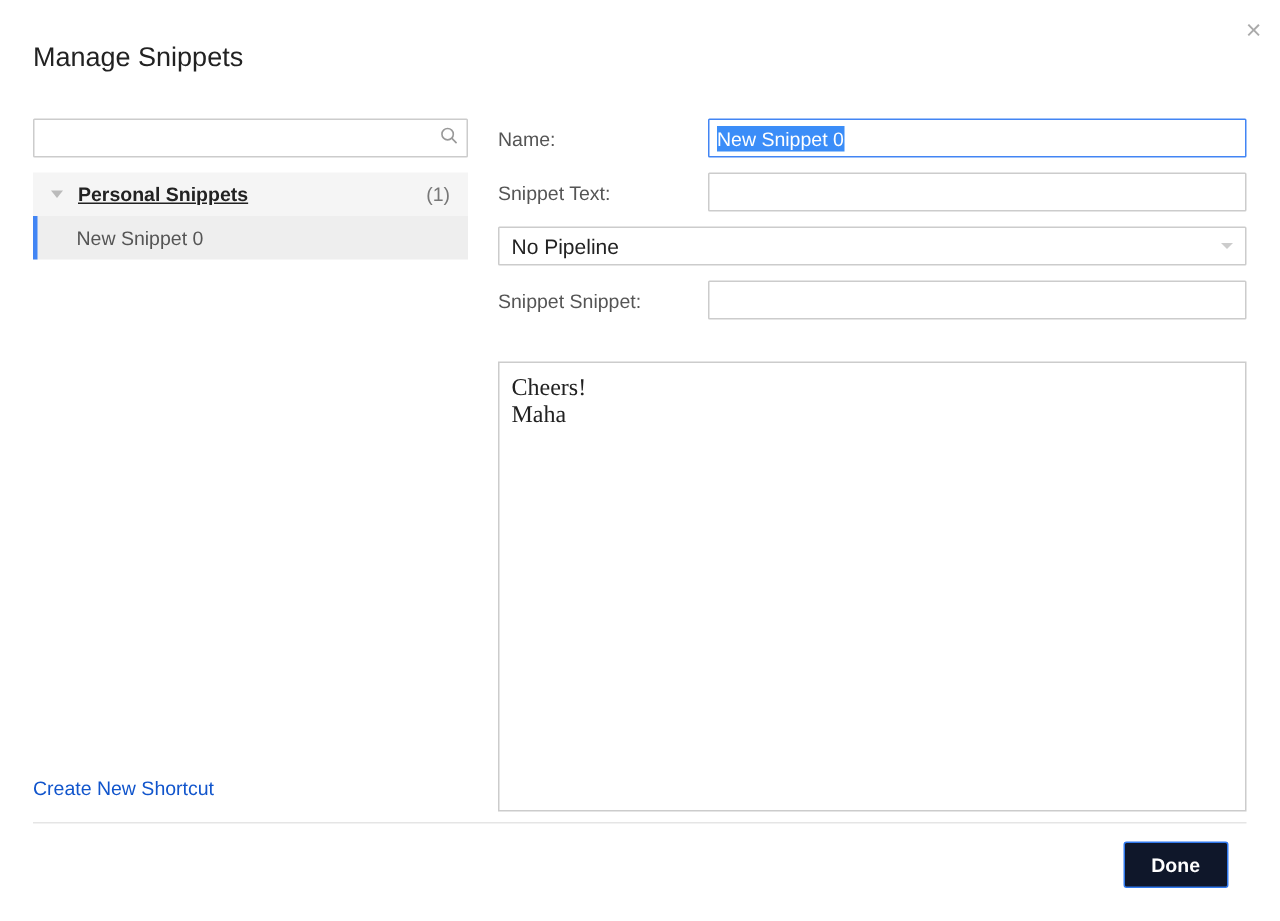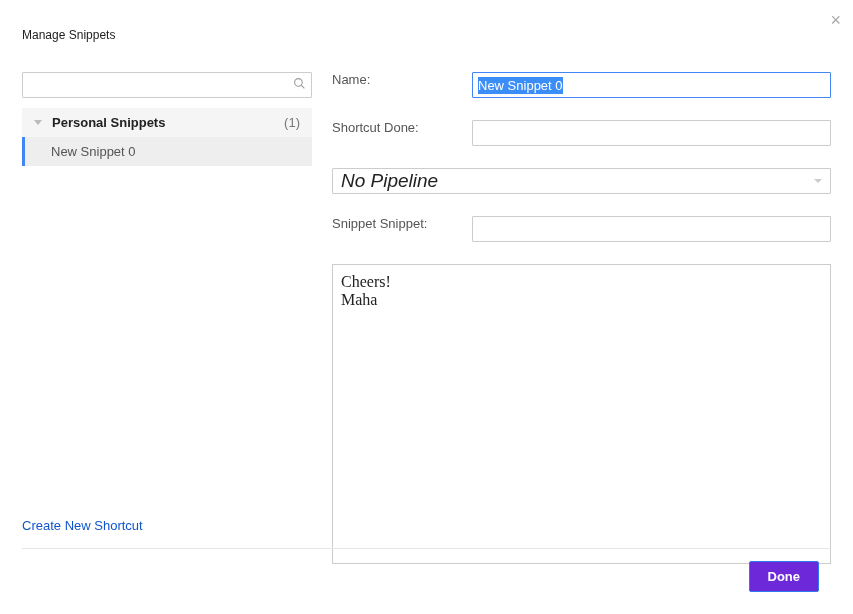--- a/index.html
+++ b/index.html
@@ -15,21 +15,21 @@
     .close-icon {
       position: absolute;
       top: 10px;
       right: 12px;
       color: #aaa;
       font-size: 18px;
       cursor: pointer;
       font-weight: normal;
     }
     .page-title {
-      font-size: 12px;
+      font-size: 18px;
       font-weight: normal;
       color: #222;
       padding: 28px 0 0 22px;
     }
     .content {
       display: flex;
       padding: 30px 22px 0 22px;
       gap: 20px;
     }
     .left-panel {
@@ -69,20 +69,21 @@
       width: 0; height: 0;
       border-left: 4px solid transparent;
       border-right: 4px solid transparent;
       border-top: 5px solid #bbb;
       margin-right: 10px;
     }
     .category-label {
       font-weight: bold;
       color: #222;
       flex: 1;
+      text-decoration: underline;
     }
     .category-count {
       color: #777;
       margin-right: 2px;
     }
     .snippet-item {
       background: #eee;
       border-left: 3px solid #4285f4;
       padding: 7px 10px 7px 26px;
       color: #555;
@@ -94,38 +95,37 @@
       top: 518px;
       color: #1155cc;
       font-size: 13px;
       cursor: pointer;
     }
     .right-panel {
       flex: 1;
     }
     .form-row {
       display: flex;
-      align-items: flex-start;
-      margin-bottom: 22px;
+      align-items: center;
+      margin-bottom: 10px;
     }
     .form-label {
       width: 140px;
       color: #555;
       font-size: 13px;
     }
     .text-input, .dropdown-btn {
       flex: 1;
       height: 26px;
       border: 1px solid #ccc;
       border-radius: 1px;
       padding: 2px 8px;
-      font-size: 19px;
+      font-size: 14px;
       color: #222;
       background: #fff;
-      font-style: italic;
     }
     .name-selection {
       background: #3b8df8;
       color: #fff;
       padding: 1px 0;
     }
     .name-wrap {
       flex: 1;
       height: 26px;
       border: 1px solid #4285f4;
@@ -147,21 +147,21 @@
       position: absolute;
       right: 8px;
       top: 50%;
       transform: translateY(-50%);
       width: 0; height: 0;
       border-left: 4px solid transparent;
       border-right: 4px solid transparent;
       border-top: 4px solid #ccc;
     }
     .editor {
-      margin-top: 16px;
+      margin-top: 28px;
       width: 100%;
       height: 300px;
       border: 1px solid #ccc;
       padding: 8px;
       font-family: "Times New Roman", serif;
       font-size: 16px;
       color: #222;
       white-space: pre-line;
       overflow: auto;
     }
@@ -169,21 +169,21 @@
       position: absolute;
       left: 22px;
       right: 22px;
       top: 548px;
       border-top: 1px solid #e5e5e5;
     }
     .done-button {
       position: absolute;
       right: 34px;
       bottom: 22px;
-      background: #6d28d9;
+      background: #0f172a;
       color: #fff;
       border: 1px solid #3079ed;
       border-radius: 2px;
       padding: 7px 18px;
       font-size: 13px;
       font-weight: bold;
       cursor: pointer;
     }
   </style>
 </head>
@@ -215,21 +215,21 @@
   </div>
 
   <div class="right-panel">
     <div class="form-row">
       <label class="form-label">Name:</label>
       <div class="name-wrap">
         <span class="name-selection">New Snippet 0</span>
       </div>
     </div>
     <div class="form-row">
-      <label class="form-label">Shortcut Done:</label>
+      <label class="form-label">Snippet Text:</label>
       <input class="text-input" type="text" value="" style="">
     </div>
     <div class="form-row">
       <div class="dropdown-btn">
         <span>No Pipeline</span>
         <span class="dropdown-caret"></span>
       </div>
     </div>
     <div class="form-row">
       <label class="form-label">Snippet Snippet:</label>

